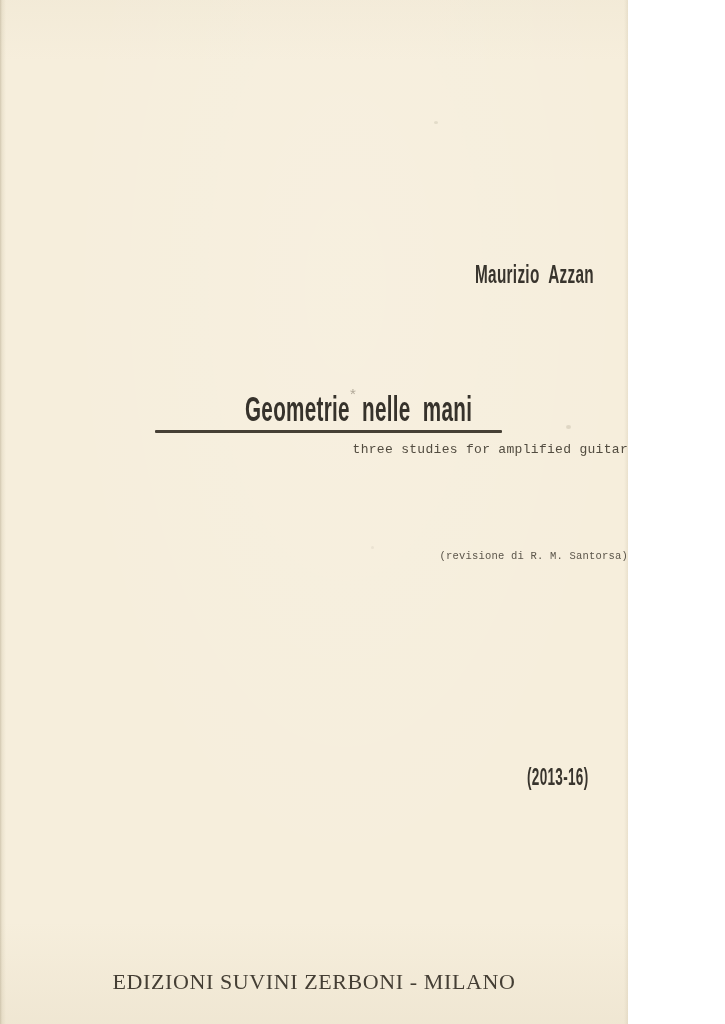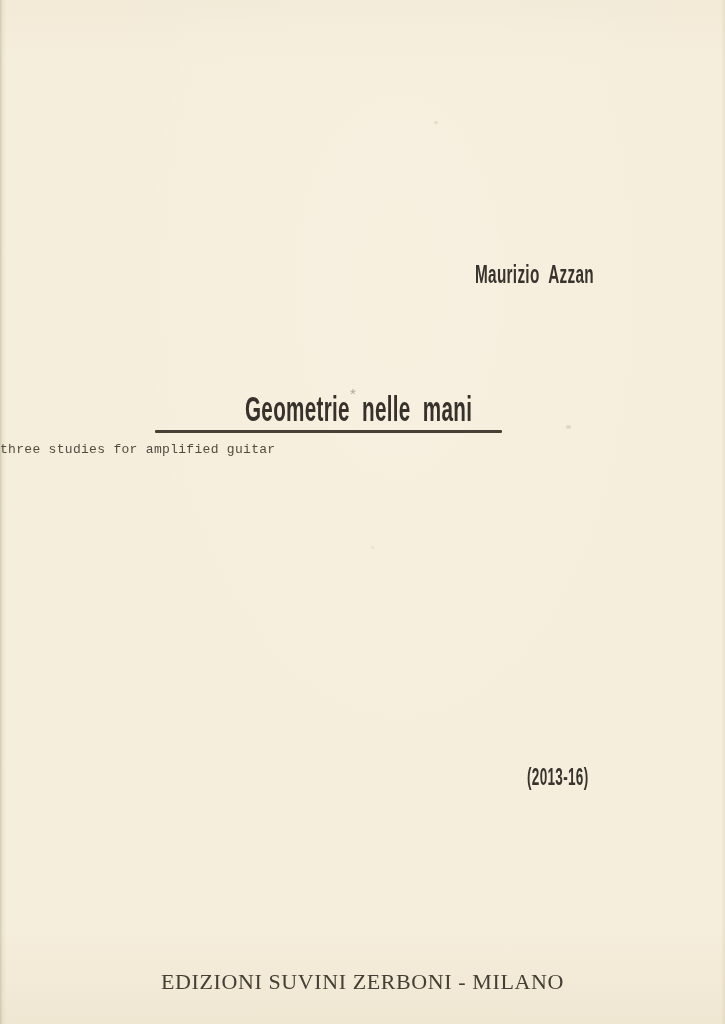--- a/index.html
+++ b/index.html
@@ -7,21 +7,21 @@
     padding: 0;
     width: 725px;
     height: 1024px;
     overflow: hidden;
     font-family: "Liberation Sans", sans-serif;
   }
 
   .page {
     position: absolute;
     inset: 0;
-    width: 725px;
+    width: 628px;
     height: 1024px;
     background:
       radial-gradient(ellipse at 55% 28%, rgba(255,255,255,0.10), rgba(255,255,255,0) 62%),
       linear-gradient(180deg, rgba(214,202,174,0.10) 0%, rgba(214,202,174,0) 6%, rgba(214,202,174,0) 90%, rgba(210,197,168,0.18) 100%),
       #f6eedc;
   }
 
   .scan-edge-left {
     position: absolute;
     left: 0; top: 0;
@@ -81,21 +81,21 @@
     height: 3px;
     background: #46403588;
     background: #464035;
     border-radius: 1px;
   }
 
   .mono-line {
     position: absolute;
     left: 0;
     right: 0;
-    text-align: left;
+    text-align: right;
     font-family: "Liberation Mono", monospace;
     color: #555044;
     white-space: nowrap;
   }
 
   .subtitle {
     top: 442px;
     font-size: 13px;
     letter-spacing: 0.3px;
     color: #524c40;
@@ -148,20 +148,21 @@
   <span class="condensed author">Maurizio Azzan</span>
 
   <span class="footnote-mark">*</span>
 
   <span class="condensed title">Geometrie nelle mani</span>
 
   <div class="title-rule"></div>
 
   <div class="mono-line subtitle">three studies for amplified guitar</div>
 
+  <div class="mono-line revision">(revisione di R. M. Santorsa)</div>
 
   <span class="condensed years">(2013-16)</span>
 
   <div class="publisher">EDIZIONI SUVINI ZERBONI - MILANO</div>
 
   <div class="speck speck-a"></div>
   <div class="speck speck-b"></div>
   <div class="speck speck-c"></div>
 
 </div>

